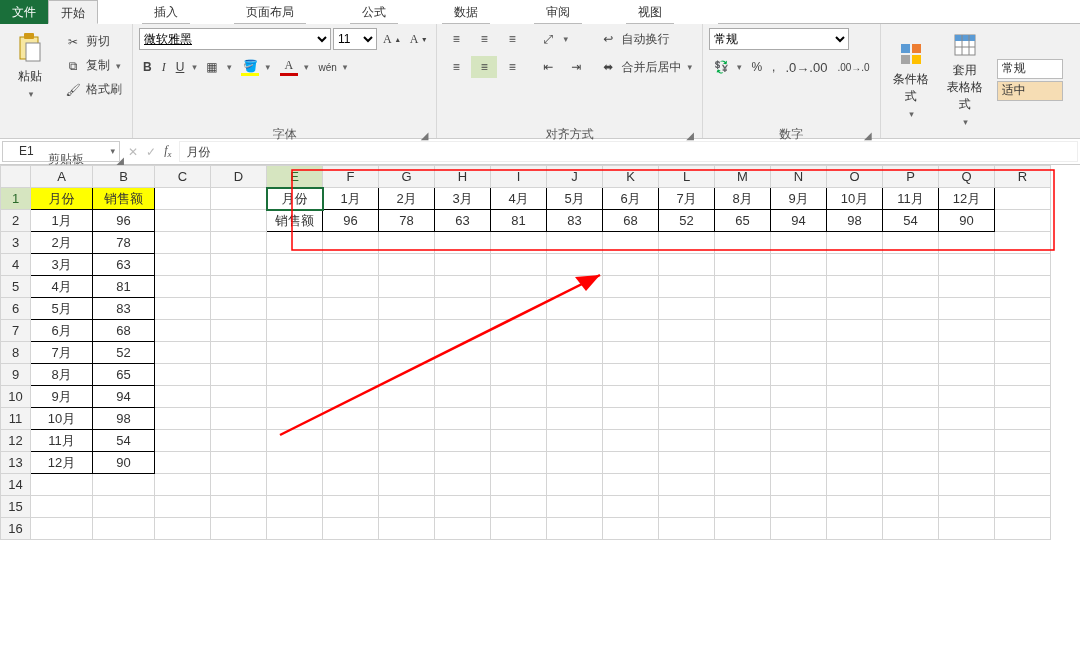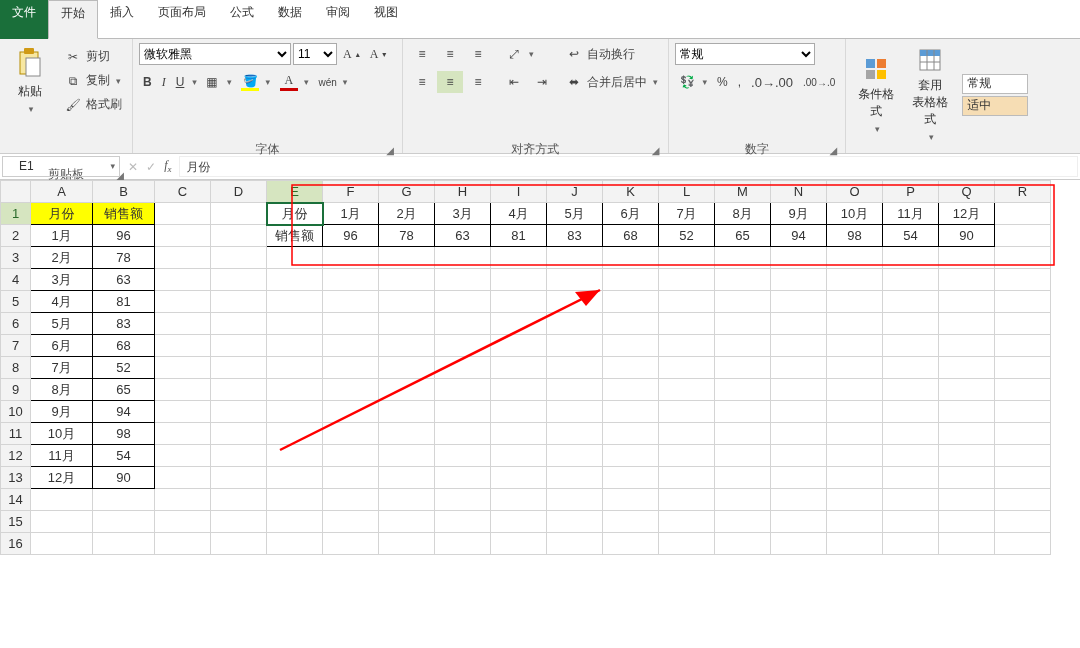--- a/index.html
+++ b/index.html
@@ -1,23 +1,23 @@
 <!DOCTYPE html>
 <html><head>
 <meta charset="utf-8">
 <style>
   * { box-sizing: border-box; margin: 0; padding: 0; }
   body { font-family: "Microsoft YaHei", sans-serif; font-size: 12px; background: #fff; color: #333; overflow: hidden; width: 1080px; height: 648px; }
 
   
-  .menu { display: flex; align-items: stretch; height: 39px; background: #fff; }
+  .menu { display: flex; align-items: stretch; height: 24px; background: #fff; }
   .menu .tab { padding: 4px 12px; color: #333; cursor: pointer; font-size: 12px;}
   .menu .tab.file { background: #1a6f3a; color: #fff; }
   .menu .tab.active { border: 1px solid #bbb; border-bottom: 1px solid #f1f1f1; background: #f1f1f1; }
-  .menu .tab.plain { border-bottom: 1px solid #bbb; }
+  .menu .tab.plain { border-bottom: 1px solid #bbb; margin-left: 44px; }
 
   
   .ribbon { display: flex; background: #f1f1f1; border-bottom: 1px solid #ccc; height: 115px; }
   .group { display: flex; flex-direction: column; align-items: stretch; padding: 4px 6px 2px 6px; border-right: 1px solid #d8d8d8; position: relative; }
   .group-body { display: flex; flex: 1; align-items: center; gap: 6px; }
   .group-label { text-align: center; font-size: 12px; color: #555; padding-top: 4px; position: relative; margin-top: 44px;}
   .dlaunch { position: absolute; right: 2px; bottom: 2px; font-size: 10px; color: #777;}
   .btn { display: inline-flex; align-items: center; gap: 4px; padding: 2px 4px; cursor: pointer; font-size: 12px; color: #444;}
   .col { display: flex; flex-direction: column; gap: 2px; }
   .row { display: flex; flex-direction: row; gap: 2px; align-items: center; }
@@ -107,21 +107,21 @@
             <span>格式刷</span>
           </div>
       </div>
     </div>
     <div class="group-label"><span>剪贴板</span><span class="dlaunch">◢</span></div>
   </div>
 
   <div class="group" style="min-width:270px;">
     <div class="group-body col" style="gap:6px; align-items:flex-start;">
       <div class="row">
-        <select class="font" style="width:152px;"><option>微软雅黑</option></select>
+        <select class="font" style="width:192px;text-decoration:underline;"><option>微软雅黑</option></select>
         <select class="font" style="width:44px;"><option>11</option></select>
         <span class="btn" style="font-family:serif;">A<span style="font-size:8px;vertical-align:super;">▴</span></span>
         <span class="btn" style="font-family:serif;">A<span style="font-size:8px;vertical-align:super;">▾</span></span>
       </div>
       <div class="row">
         <span class="btn" style="font-weight:bold;">B</span>
         <span class="btn" style="font-style:italic;font-family:serif;">I</span>
         <span class="btn" style="text-decoration:underline;">U</span>
           <span class="dd">▾</span>
         <span class="btn">

